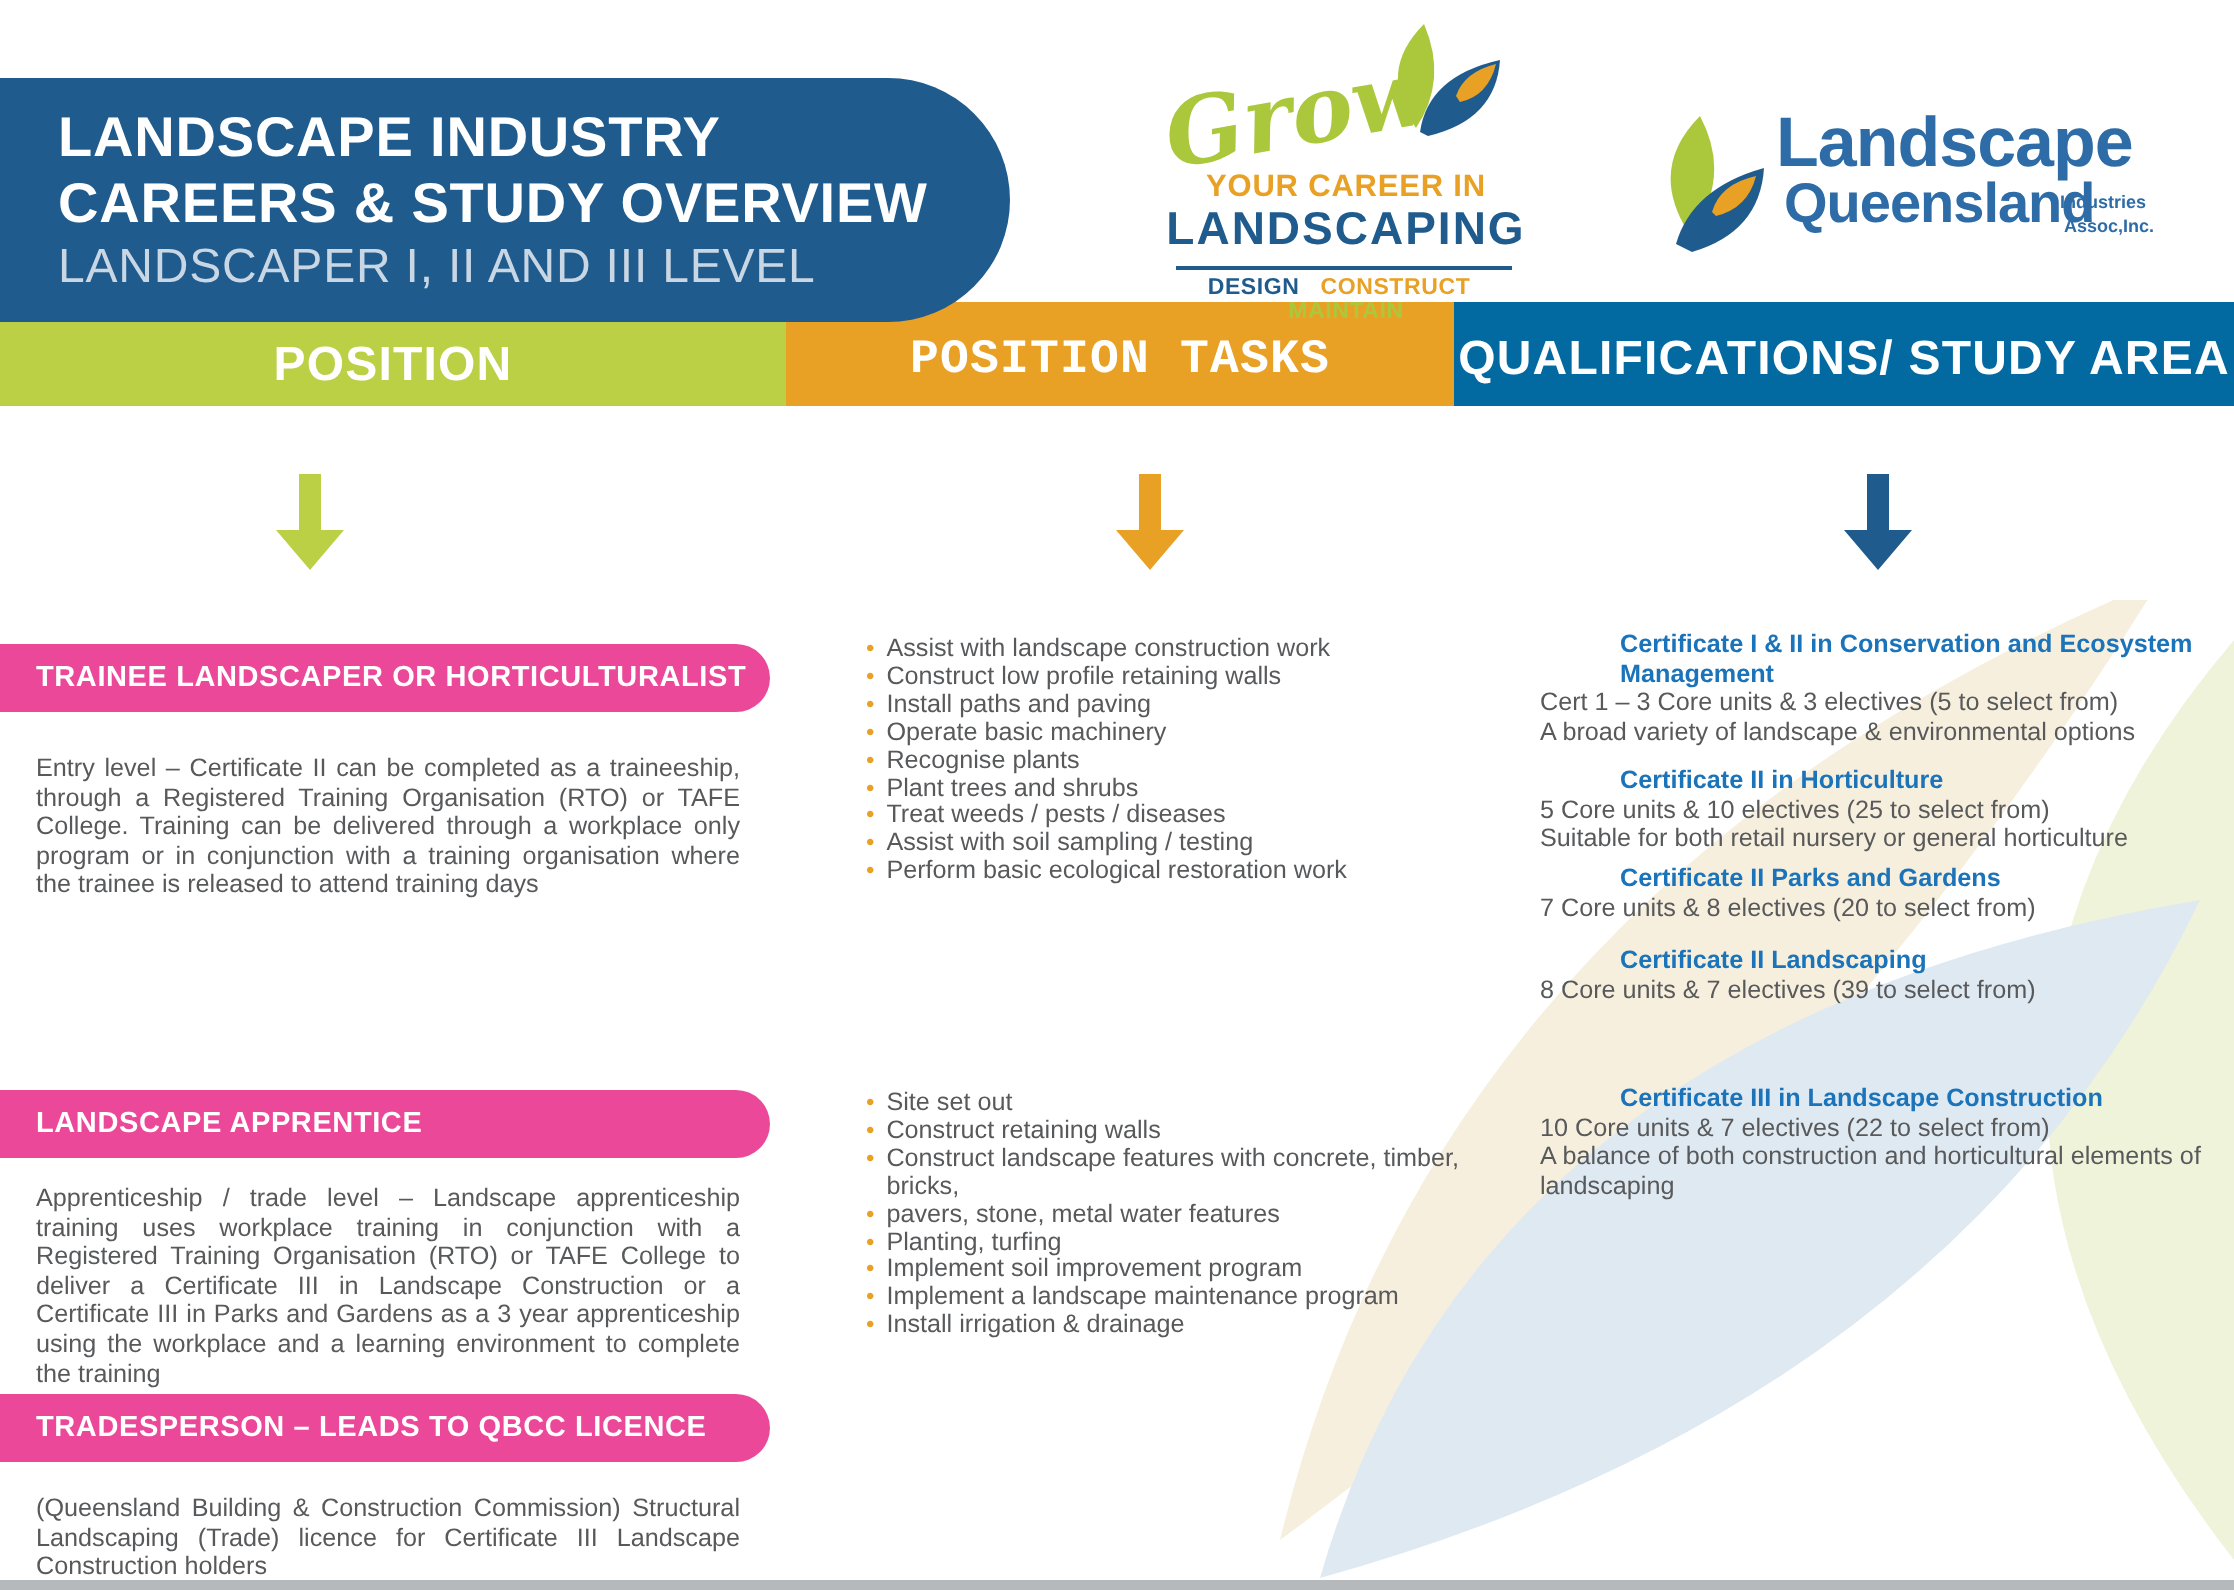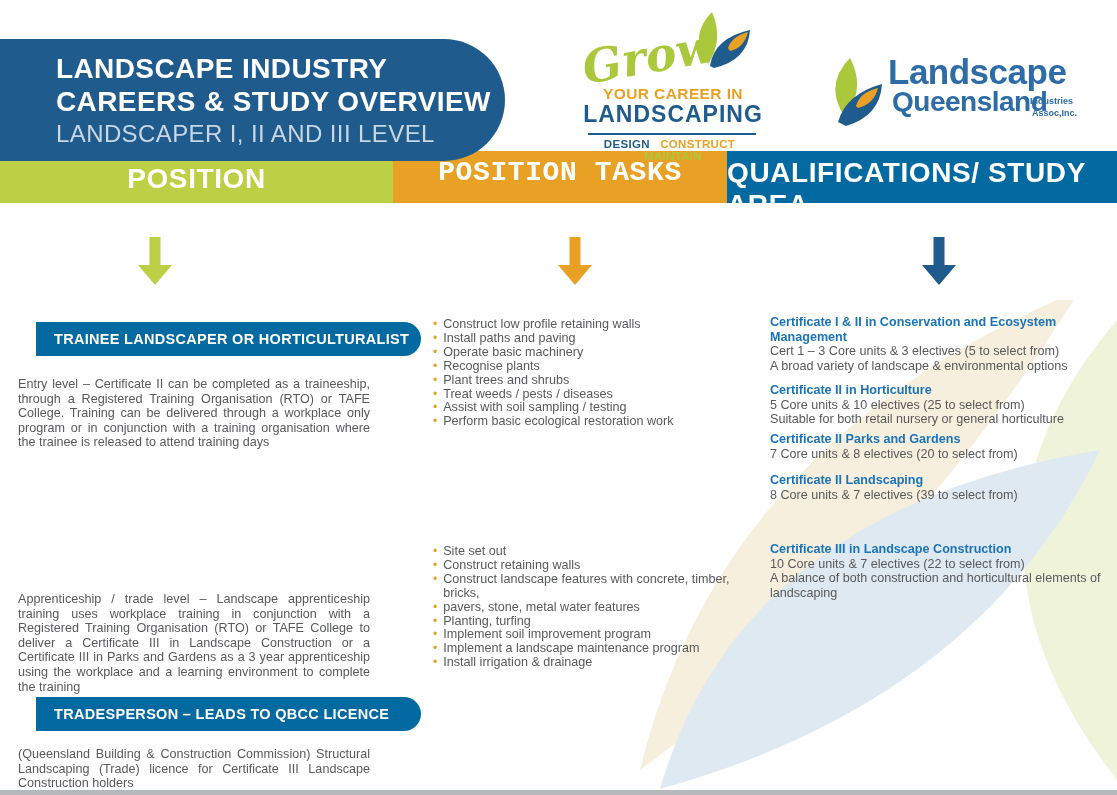--- a/index.html
+++ b/index.html
@@ -3,31 +3,31 @@
 <meta charset="utf-8">
 <style>
   html,body{margin:0;padding:0;background:#ffffff;}
   .page{position:relative;width:1117px;height:795px;background:#ffffff;overflow:hidden;
         font-family:"Liberation Sans",sans-serif;color:#58595b;}
 
   
   .watermark{position:absolute;left:600px;top:300px;width:517px;height:489px;z-index:0;}
 
   
-  .band{position:absolute;top:151px;height:52px;z-index:2;display:flex;align-items:flex-start;
-        justify-content:center;color:#fff;font-weight:bold;font-size:28px;letter-spacing:.6px;
+  .band{position:absolute;top:151px;height:52px;z-index:2;display:flex;align-items:center;
+        justify-content:center;color:#fff;font-weight:bold;font-size:24px;letter-spacing:.6px;
         box-sizing:border-box;padding-top:6px;}
   .band-green{left:0;width:393px;background:#bcd046;padding-top:12px;}
   .band-orange{left:393px;width:334px;background:#e9a125;font-family:Liberation Mono, monospace;}
   .band-blue{left:727px;width:390px;background:#0369a1;}
 
   
   .header{position:absolute;left:0;top:39px;width:505px;height:122px;background:#1f5b8d;
           border-radius:0 61px 61px 0;z-index:3;color:#fff;box-sizing:border-box;
-          padding:13px 0 0 56px;}
+          padding:13px 0 0 29px;}
   .header .t{font-size:28px;font-weight:bold;line-height:33px;letter-spacing:.4px;}
   .header .sub{font-size:24px;font-weight:400;line-height:32px;color:#c9d7e4;letter-spacing:.4px;}
 
   
   .grow-logo{position:absolute;left:580px;top:12px;width:186px;height:135px;z-index:3;text-align:center;}
   .grow-leaves{position:absolute;left:106px;top:0px;}
   .grow-word{position:absolute;left:2px;top:18px;width:130px;font-family:"DejaVu Serif",serif;
              font-style:italic;font-weight:bold;font-size:46px;color:#abc83c;transform:rotate(-10deg);}
   .grow-l1{position:absolute;left:0;top:73px;width:100%;font-size:15.5px;font-weight:bold;color:#e9a125;letter-spacing:.4px;}
   .grow-l2{position:absolute;left:0;top:89px;width:100%;font-size:23px;font-weight:bold;color:#1f5b8d;letter-spacing:1px;}
@@ -41,42 +41,42 @@
   .lq-l1{position:absolute;left:62px;top:0px;font-size:35px;font-weight:bold;color:#2e6ca7;letter-spacing:-.5px;}
   .lq-l2{position:absolute;left:66px;top:34px;font-size:28px;font-weight:bold;color:#2e6ca7;letter-spacing:-.5px;}
   .lq-s1{position:absolute;left:204px;top:44px;font-size:9px;font-weight:bold;color:#2e6ca7;}
   .lq-s2{position:absolute;left:206px;top:56px;font-size:9px;font-weight:bold;color:#2e6ca7;}
 
   
   .arrow{position:absolute;top:237px;z-index:1;}
   .arrow1{left:138px;} .arrow2{left:558px;} .arrow3{left:922px;}
 
   
-  .banner{position:absolute;left:0;width:385px;height:34px;background:#0369a1;z-index:1;
+  .banner{position:absolute;left:0;width:385px;height:34px;background:#ec4899;z-index:1;
           border-radius:0 17px 17px 0;color:#fff;font-weight:bold;font-size:14.5px;
-          display:flex;align-items:center;padding-left:18px;box-sizing:border-box;letter-spacing:.3px;margin-left:36px;}
+          display:flex;align-items:center;padding-left:18px;box-sizing:border-box;letter-spacing:.3px;}
   .banner1{top:322px;} .banner2{top:545px;} .banner3{top:697px;}
 
   
   .desc{position:absolute;left:18px;width:352px;font-size:12.6px;line-height:14.6px;
         color:#58595b;text-align:justify;z-index:1;}
   .desc1{top:377px;} .desc2{top:592px;} .desc3{top:747px;}
 
   
   .tasks{position:absolute;left:433px;width:312px;z-index:1;list-style:none;margin:0;padding:0;
          font-size:12.6px;color:#58595b;}
   .tasks1{top:318px;} .tasks2{top:545px;}
   .tasks li{display:flex;line-height:13.9px;}
   .bullet{color:#e9a125;margin-right:6px;font-size:12px;}
   .bullet::before{content:"•";}
 
   
   .qual{position:absolute;left:770px;width:345px;font-size:12.6px;line-height:14.6px;
         color:#58595b;z-index:1;}
-  .qual .qtitle{color:#1b73b9;font-weight:bold;}
+  .qual .qtitle{color:#1b73b9;font-weight:bold;margin-left:40px;}
   .qual1{top:315px;} .qual2{top:383px;} .qual3{top:432px;} .qual4{top:473px;} .qual5{top:542px;}
 
   .bottombar{position:absolute;left:0;top:790px;width:1117px;height:5px;background:#b5b9bc;z-index:4;}
 </style>
 </head>
 <body>
 
 <div class="page">
 
   <svg class="watermark" viewBox="0 0 517 489" aria-hidden="true">
@@ -140,20 +140,24 @@
     <polygon points="11.5,0 22.5,0 22.5,28 34,28 17,48 0,28 11.5,28" fill="#1f5b8d"></polygon>
   </svg>
 
   <div class="banner banner1">
     <span>TRAINEE LANDSCAPER OR HORTICULTURALIST</span>
   </div>
   <div class="desc desc1">Entry level – Certificate II can be completed as a traineeship, through a Registered Training Organisation (RTO) or TAFE College. Training can be delivered through a workplace only program or in conjunction with a training organisation where the trainee is released to attend training days</div>
   <ul class="tasks tasks1">
     <li>
         <span class="bullet"></span>
+        <span>Assist with landscape construction work</span>
+      </li>
+    <li>
+        <span class="bullet"></span>
         <span>Construct low profile retaining walls</span>
       </li>
     <li>
         <span class="bullet"></span>
         <span>Install paths and paving</span>
       </li>
     <li>
         <span class="bullet"></span>
         <span>Operate basic machinery</span>
       </li>
@@ -196,20 +200,23 @@
   <div class="qual qual4">
     <div class="qtitle">Certificate II Landscaping</div>
     <div>8 Core units &amp; 7 electives (39 to select from)</div>
   </div>
   <div class="qual qual5">
     <div class="qtitle">Certificate III in Landscape Construction</div>
     <div>10 Core units &amp; 7 electives (22 to select from)</div>
     <div>A balance of both construction and horticultural elements of landscaping</div>
   </div>
 
+  <div class="banner banner2">
+    <span>LANDSCAPE APPRENTICE</span>
+  </div>
   <div class="desc desc2">Apprenticeship / trade level – Landscape apprenticeship training uses workplace training in conjunction with a Registered Training Organisation (RTO) or TAFE College to deliver a Certificate III in Landscape Construction or a Certificate III in Parks and Gardens as a 3 year apprenticeship using the workplace and a learning environment to complete the training</div>
   <ul class="tasks tasks2">
     <li>
         <span class="bullet"></span>
         <span>Site set out</span>
       </li>
     <li>
         <span class="bullet"></span>
         <span>Construct retaining walls</span>
       </li>

